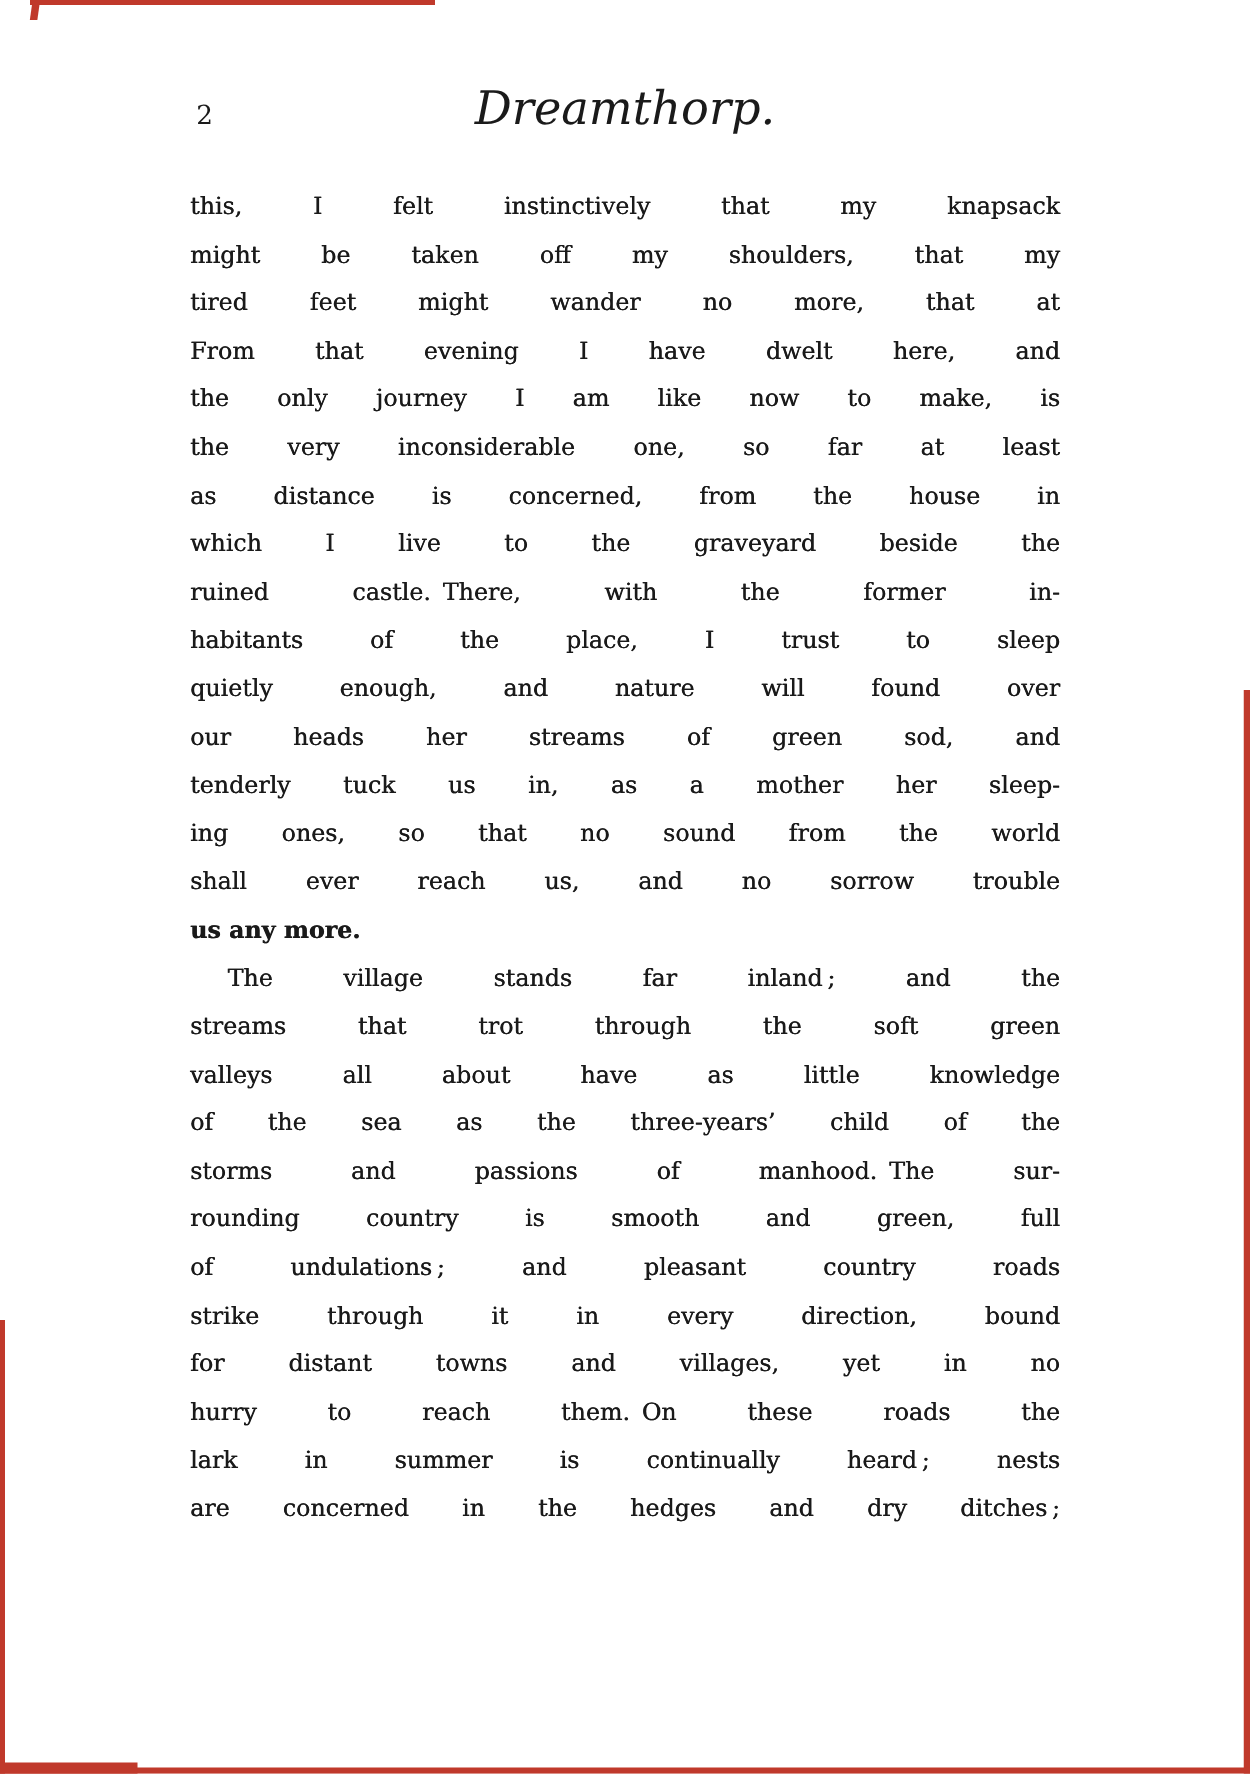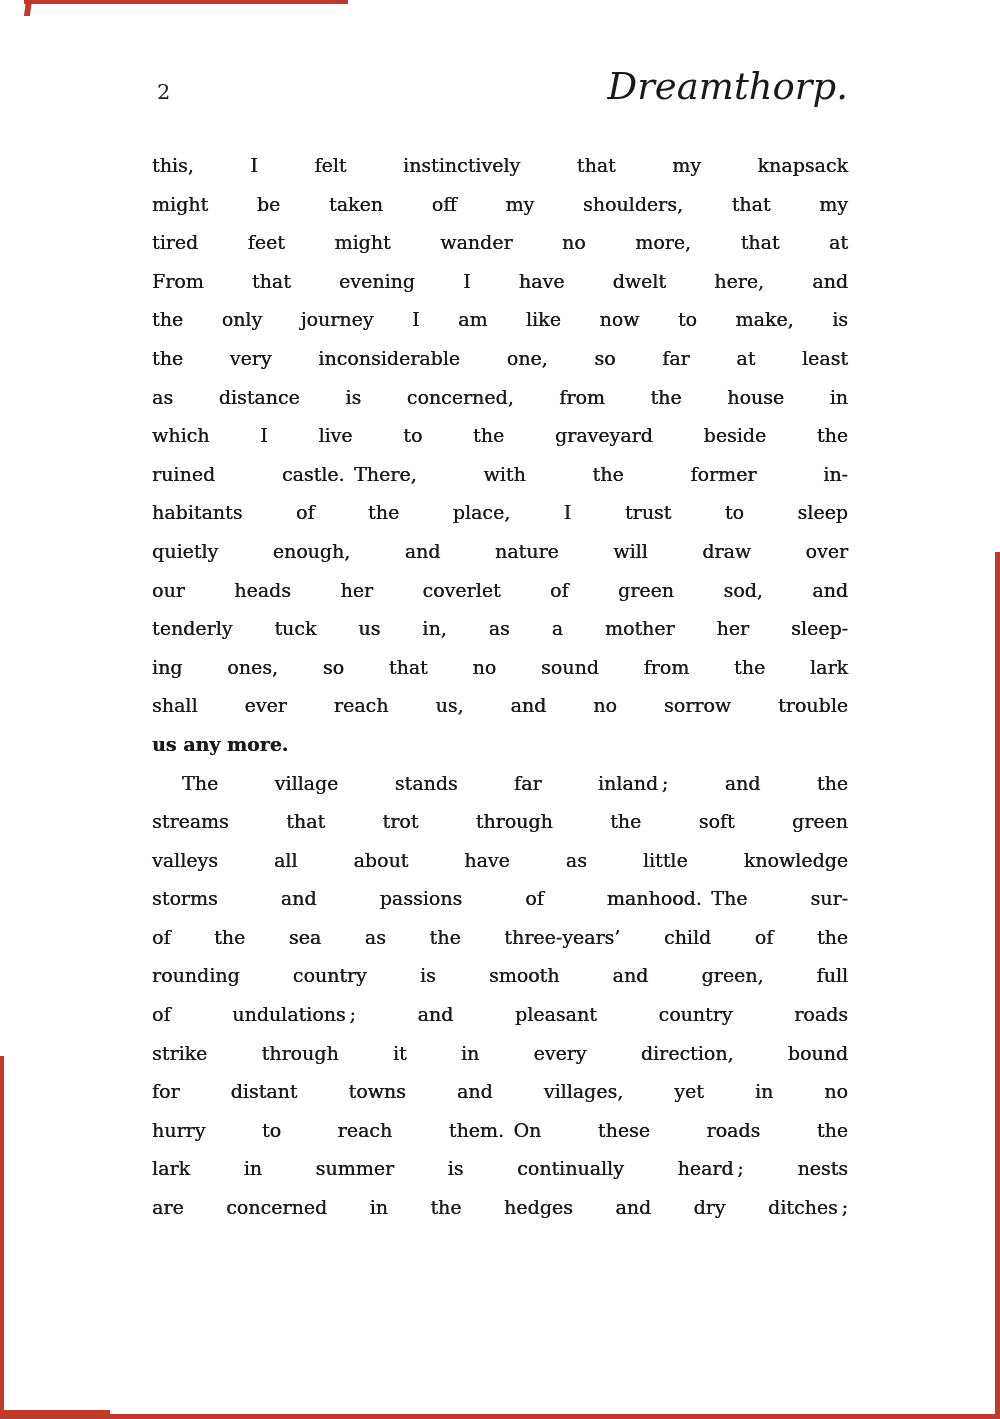--- a/index.html
+++ b/index.html
@@ -35,21 +35,21 @@
     top: 82px;
     font-size: 21px;
     line-height: 1;
     letter-spacing: 1px;
   }
   .title {
     position: absolute;
     left: 152px;
     width: 696px;
     top: 68px;
-    text-align: right;
+    text-align: center;
     font-style: italic;
     font-size: 37px;
     line-height: 1;
   }
 
   
   .body-text {
     position: absolute;
     left: 152px;
     top: 146px;
@@ -88,31 +88,31 @@
       <div class="line">this, I felt instinctively that my knapsack</div>
       <div class="line">might be taken off my shoulders, that my</div>
       <div class="line">tired feet might wander no more, that at</div>
       <div class="line">From that evening I have dwelt here, and</div>
       <div class="line">the only journey I am like now to make, is</div>
       <div class="line">the very inconsiderable one, so far at least</div>
       <div class="line">as distance is concerned, from the house in</div>
       <div class="line">which I live to the graveyard beside the</div>
       <div class="line">ruined castle. There, with the former in-</div>
       <div class="line">habitants of the place, I trust to sleep</div>
-      <div class="line">quietly enough, and nature will draw over</div>
-      <div class="line">our heads her coverlet of green sod, and</div>
+      <div class="line">quietly enough, and nature will found over</div>
+      <div class="line">our heads her streams of green sod, and</div>
       <div class="line">tenderly tuck us in, as a mother her sleep-</div>
-      <div class="line">ing ones, so that no sound from the lark</div>
+      <div class="line">ing ones, so that no sound from the world</div>
       <div class="line">shall ever reach us, and no sorrow trouble</div>
       <div class="line endline">us any more.</div>
       <div class="line indent">The village stands far inland ; and the</div>
       <div class="line">streams that trot through the soft green</div>
       <div class="line">valleys all about have as little knowledge</div>
+      <div class="line">of the sea as the three-years’ child of the</div>
       <div class="line">storms and passions of manhood. The sur-</div>
-      <div class="line">of the sea as the three-years’ child of the</div>
       <div class="line">rounding country is smooth and green, full</div>
       <div class="line">of undulations ; and pleasant country roads</div>
       <div class="line">strike through it in every direction, bound</div>
       <div class="line">for distant towns and villages, yet in no</div>
       <div class="line">hurry to reach them. On these roads the</div>
       <div class="line">lark in summer is continually heard ; nests</div>
       <div class="line">are concerned in the hedges and dry ditches ;</div>
     </main>
 
 </div>

